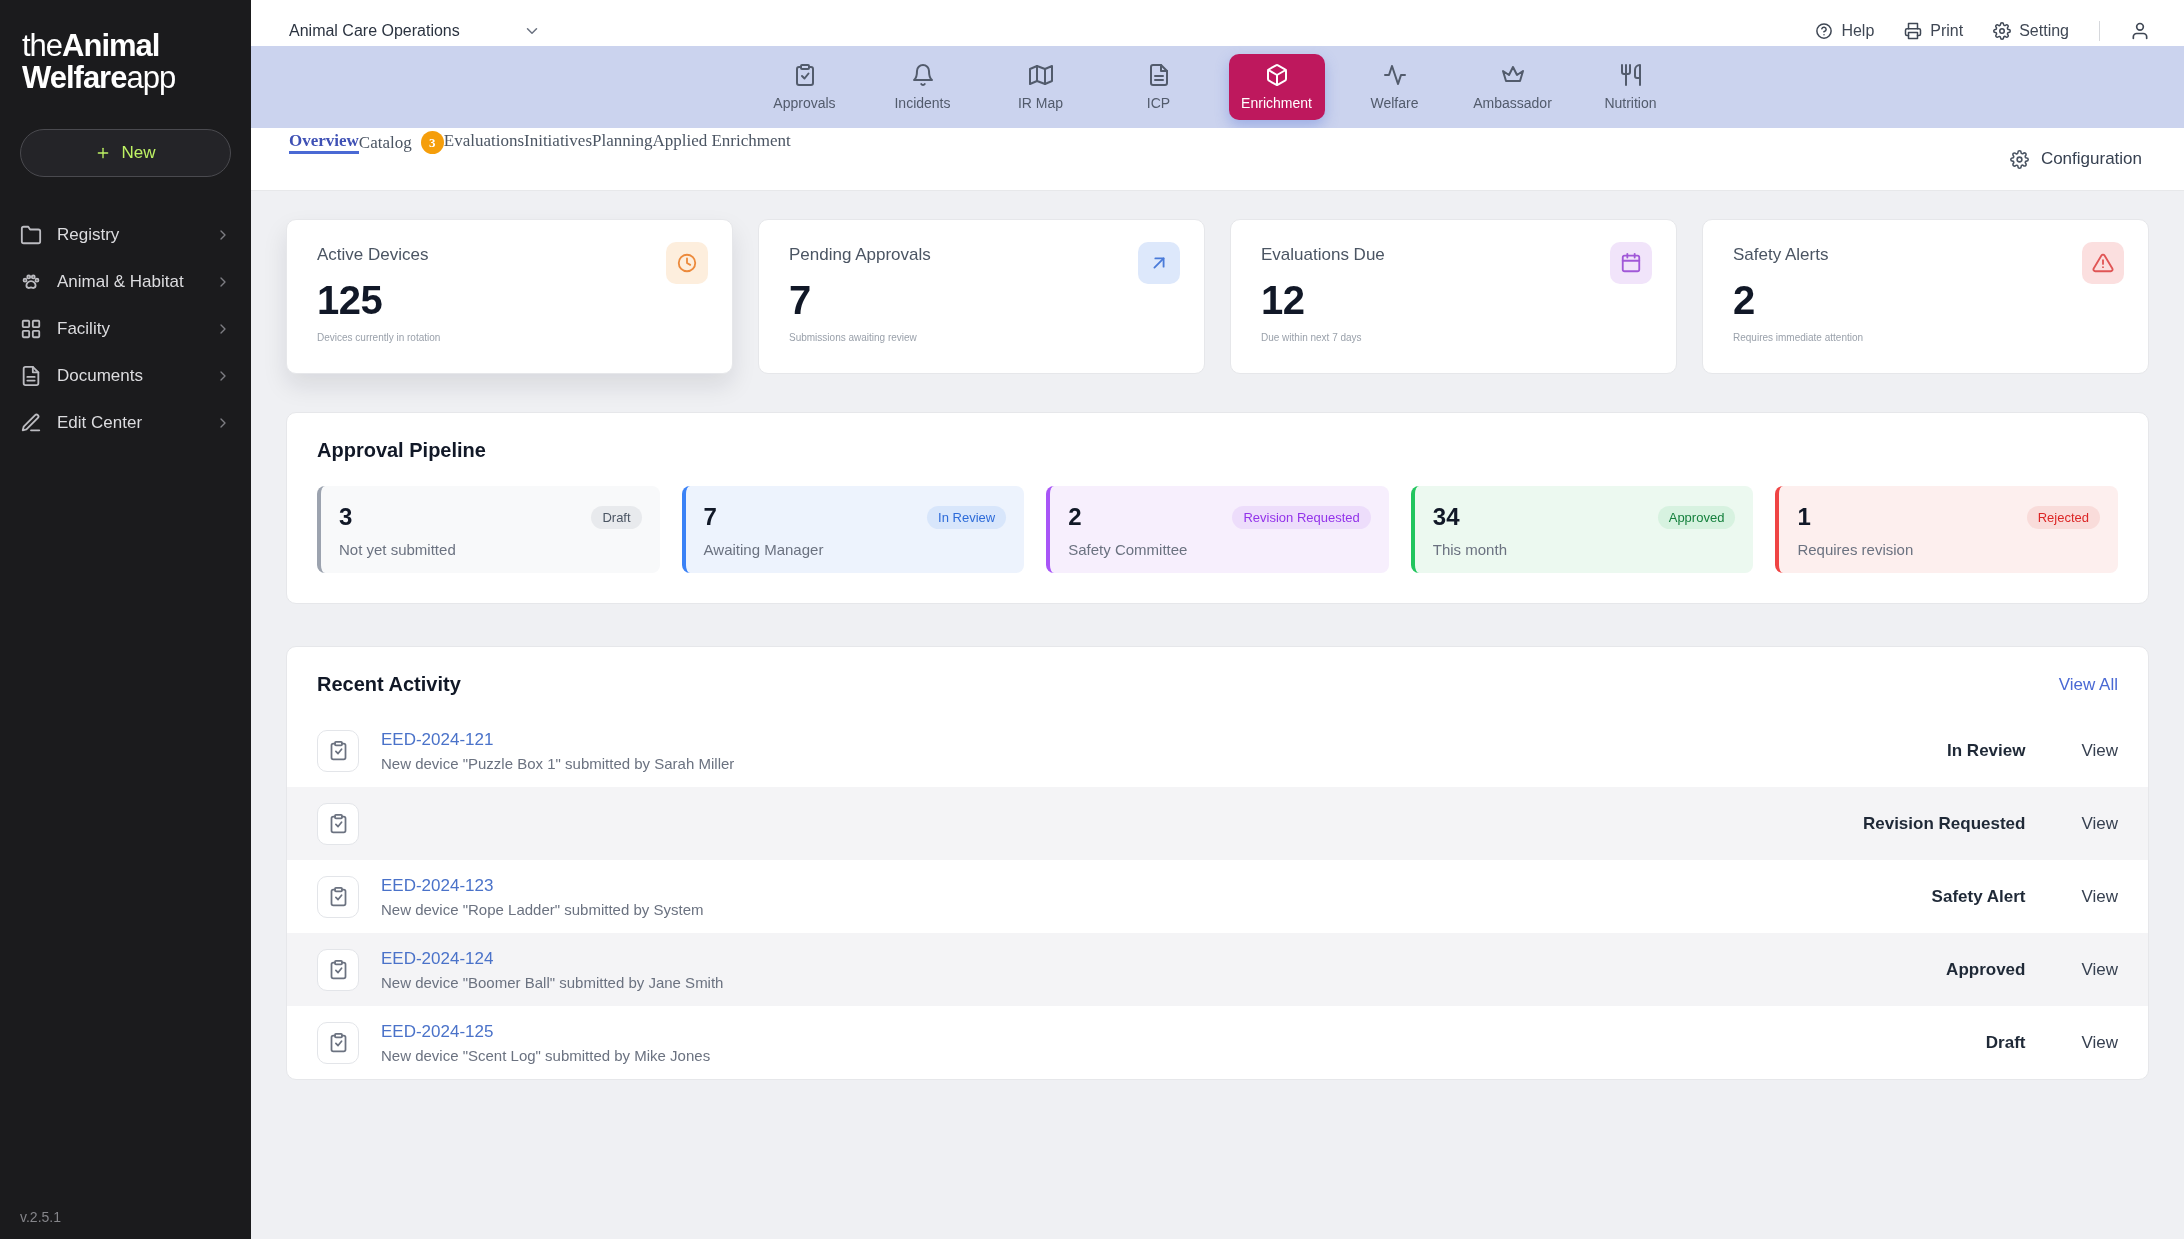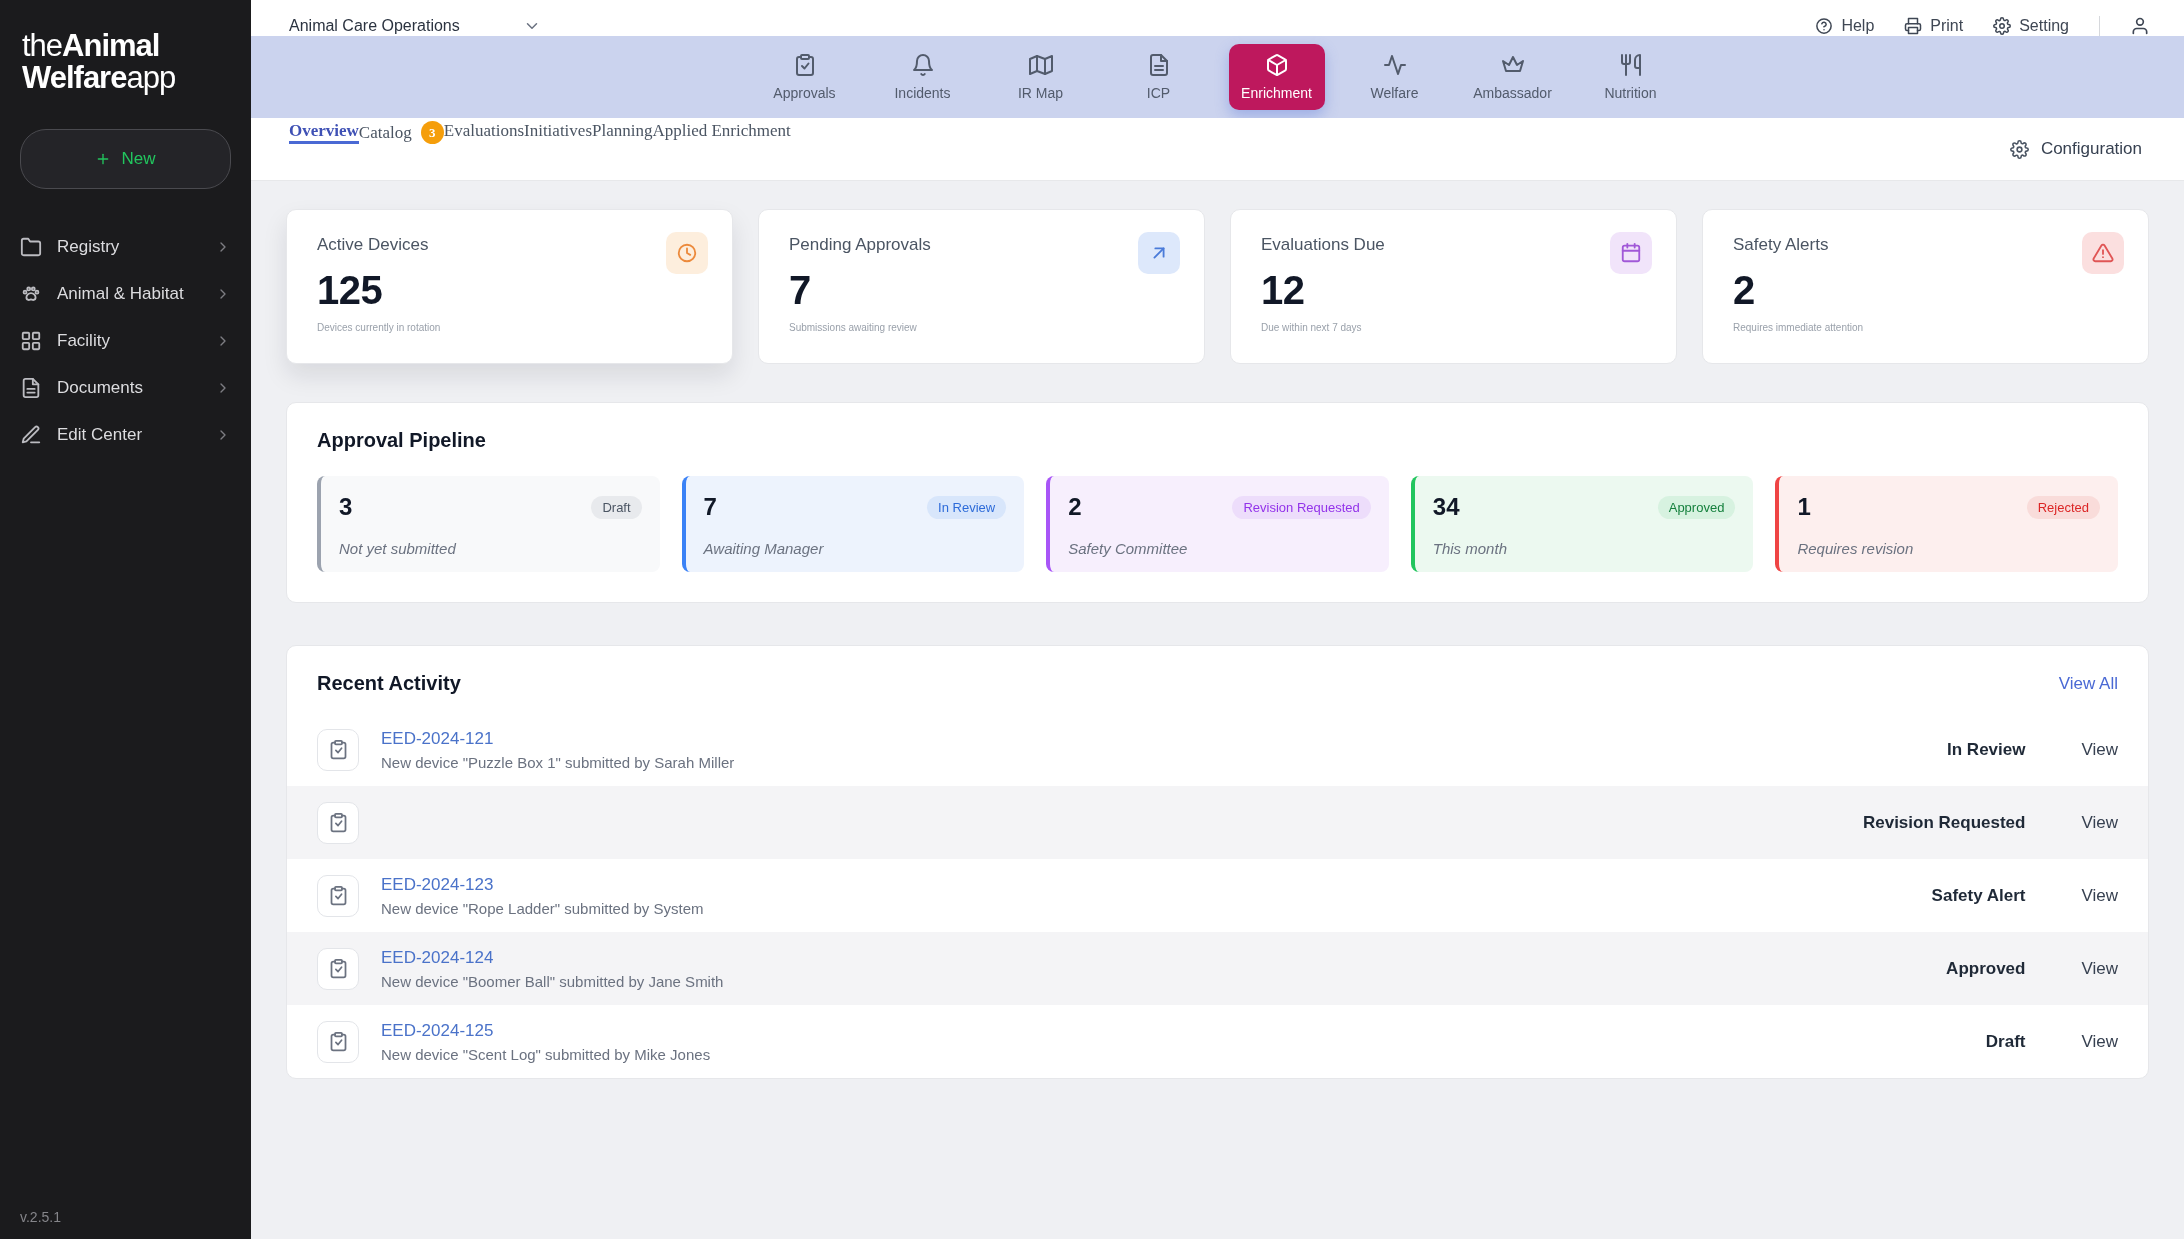--- a/index.html
+++ b/index.html
@@ -5,36 +5,36 @@
   * { margin:0; padding:0; box-sizing:border-box; }
   html,body { width:2184px; height:1239px; }
   body { font-family:"Liberation Sans", sans-serif; background:#eff0f3; overflow:hidden; color:#1f2937; }
   .app { display:flex; width:100%; height:100%; }
 
   
   .sidebar { width:251px; background:#1b1b1d; color:#fff; position:relative; flex-shrink:0; }
   .logo { padding:30px 22px 6px; font-size:31px; line-height:1.02; letter-spacing:-1px; }
   .logo .thin { font-weight:300; }
   .logo .bold { font-weight:700; }
-  .new-btn { margin:30px 20px 10px; width:211px; height:60px; border-radius:26px; background:#242428;
-             border:1px solid #4a4a4f; color:#22c55e; font-size:17px; display:flex; align-items:center;
+  .new-btn { margin:30px 20px 10px; width:211px; height:48px; border-radius:26px; background:#242428;
+             border:1px solid #4a4a4f; color:#bef264; font-size:17px; display:flex; align-items:center;
              justify-content:center; gap:10px; cursor:pointer; font-family:inherit; }
   .new-btn .icon { width:16px; height:16px; }
   .side-nav { margin-top:34px; }
   .side-item { display:flex; align-items:center; gap:15px; padding:0 20px; height:47px;
                color:#dcdcdf; font-size:17px; cursor:pointer; }
   .side-item .s-icon { width:22px; height:22px; color:#bcbcc1; }
   .side-item .chev { margin-left:auto; width:16px; height:16px; color:#7d7d83; }
   .version { position:absolute; bottom:14px; left:20px; font-size:14px; color:#85858a; }
 
   
   .main { flex:1; display:flex; flex-direction:column; min-width:0; }
 
   
-  .topbar { height:36px; background:#ffffff; display:flex; 
+  .topbar { height:46px; background:#ffffff; display:flex; 
             padding:16px 34px 0 38px; flex-shrink:0; }
   .context { display:flex; align-items:center; justify-content:space-between; width:252px;
              font-size:16px; color:#2b3340; cursor:pointer; }
   .context .chev { width:18px; height:18px; color:#6b7280; }
   .top-actions { margin-left:auto; display:flex; align-items:center; gap:30px;
                  color:#3f4754; font-size:16px; }
   .top-action { display:flex; align-items:center; gap:8px; cursor:pointer; }
   .top-action .icon { width:18px; height:18px; }
   .top-divider { width:1px; height:20px; background:#d6d8dc; }
   .user-btn { width:20px; height:20px; color:#3f4754; cursor:pointer; }
@@ -80,21 +80,21 @@
   .itone-red    { background:#fbdfdf; color:#e05555; }
 
   .card { background:#fff; border:1px solid #e6e7ea; border-radius:10px; }
   .pipeline { margin-top:38px; padding:26px 30px 30px; }
   .pipeline-title { font-size:20px; font-weight:700; color:#111827; }
   .stages { display:flex; gap:22px; margin-top:24px; }
   .stage { flex:1; border-radius:8px; padding:17px 18px 15px; border-left:4px solid #9ca3af; }
   .stage-top { display:flex; align-items:center; justify-content:space-between; gap:8px; }
   .stage-count { font-size:24px; font-weight:700; color:#111827; }
   .badge { font-size:13px; padding:4px 11px; border-radius:999px; font-weight:500; white-space:nowrap; }
-  .stage-sub { margin-top:19px; font-size:15px; color:#6b7280;font-style:italic; }
+  .stage-sub { margin-top:10px; font-size:15px; color:#6b7280; }
   .ptone-gray   { background:#f8f9fa; border-left-color:#9ca3af; }
   .ptone-blue   { background:#edf3fd; border-left-color:#3b82f6; }
   .ptone-purple { background:#f7effd; border-left-color:#a855f7; }
   .ptone-green  { background:#ecf9f0; border-left-color:#22c55e; }
   .ptone-red    { background:#fdefee; border-left-color:#ef4444; }
   .btone-gray   { background:#e8eaed; color:#4b5563; }
   .btone-blue   { background:#d8e6fb; color:#2d6bd9; }
   .btone-purple { background:#edddfb; color:#9333ea; }
   .btone-green  { background:#d7f2e0; color:#15803d; }
   .btone-red    { background:#f9dcda; color:#dc2626; }

